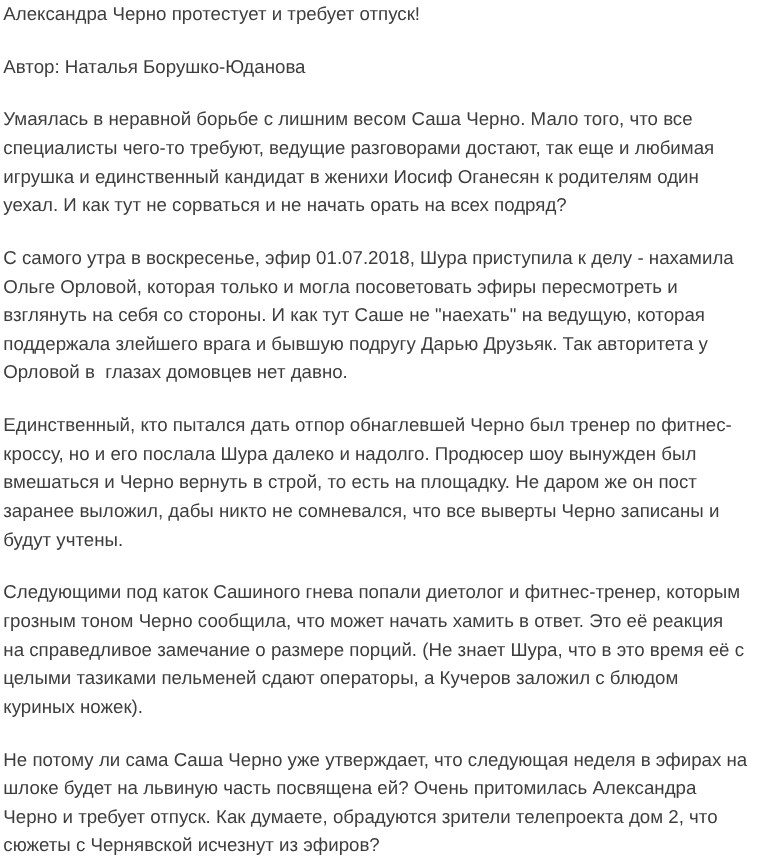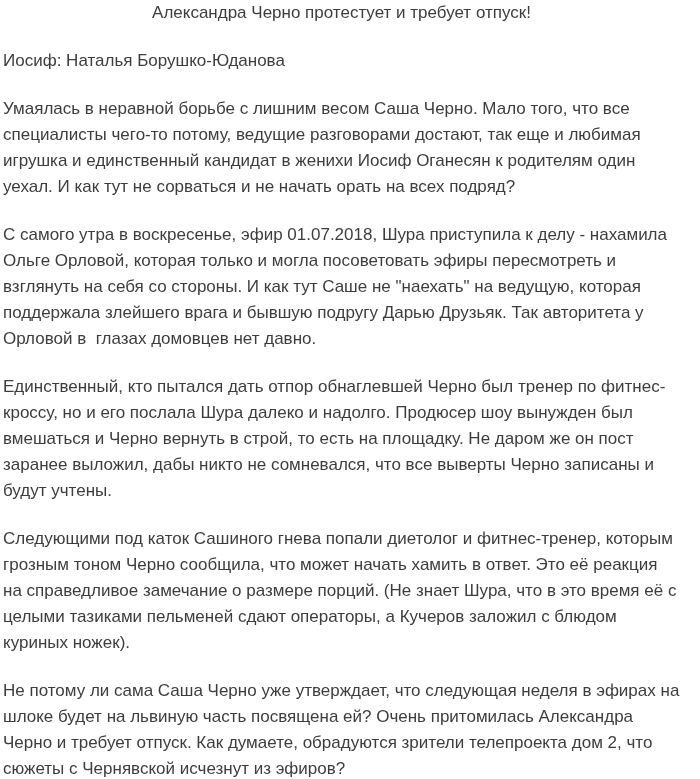--- a/index.html
+++ b/index.html
@@ -29,32 +29,31 @@
     font-size: 17px;
     font-weight: 500;
     line-height: 26px;
     white-space: pre-wrap;       
     word-wrap: break-word;
   }
   h1.block {
     
     font-size: 17px;
     font-weight: 500;
-    text-align: center;
   }
 </style>
 </head>
 <body>
 
 <main class="article">
   <h1 class="block">Александра Черно протестует и требует отпуск!</h1>
 
-  <p class="block">Иосиф: Наталья Борушко-Юданова</p>
+  <p class="block">Автор: Наталья Борушко-Юданова</p>
 
-  <p class="block">Умаялась в неравной борьбе с лишним весом Саша Черно. Мало того, что все специалисты чего-то потому, ведущие разговорами достают, так еще и любимая игрушка и единственный кандидат в женихи Иосиф Оганесян к родителям один уехал. И как тут не сорваться и не начать орать на всех подряд?</p>
+  <p class="block">Умаялась в неравной борьбе с лишним весом Саша Черно. Мало того, что все специалисты чего-то требуют, ведущие разговорами достают, так еще и любимая игрушка и единственный кандидат в женихи Иосиф Оганесян к родителям один уехал. И как тут не сорваться и не начать орать на всех подряд?</p>
 
   <p class="block">С самого утра в воскресенье, эфир 01.07.2018, Шура приступила к делу - нахамила Ольге Орловой, которая только и могла посоветовать эфиры пересмотреть и взглянуть на себя со стороны. И как тут Саше не "наехать" на ведущую, которая поддержала злейшего врага и бывшую подругу Дарью Друзьяк. Так авторитета у Орловой в  глазах домовцев нет давно.</p>
 
   <p class="block">Единственный, кто пытался дать отпор обнаглевшей Черно был тренер по фитнес-кроссу, но и его послала Шура далеко и надолго. Продюсер шоу вынужден был вмешаться и Черно вернуть в строй, то есть на площадку. Не даром же он пост заранее выложил, дабы никто не сомневался, что все выверты Черно записаны и будут учтены.</p>
 
   <p class="block">Следующими под каток Сашиного гнева попали диетолог и фитнес-тренер, которым грозным тоном Черно сообщила, что может начать хамить в ответ. Это её реакция на справедливое замечание о размере порций. (Не знает Шура, что в это время её с целыми тазиками пельменей сдают операторы, а Кучеров заложил с блюдом куриных ножек).</p>
 
   <p class="block">Не потому ли сама Саша Черно уже утверждает, что следующая неделя в эфирах на шлоке будет на львиную часть посвящена ей? Очень притомилась Александра Черно и требует отпуск. Как думаете, обрадуются зрители телепроекта дом 2, что сюжеты с Чернявской исчезнут из эфиров?</p>
 </main>
 

